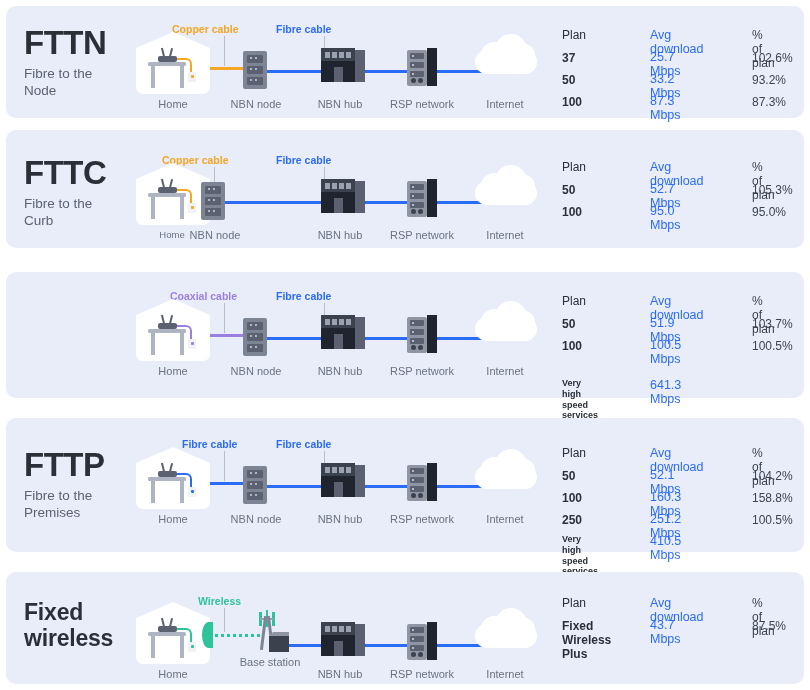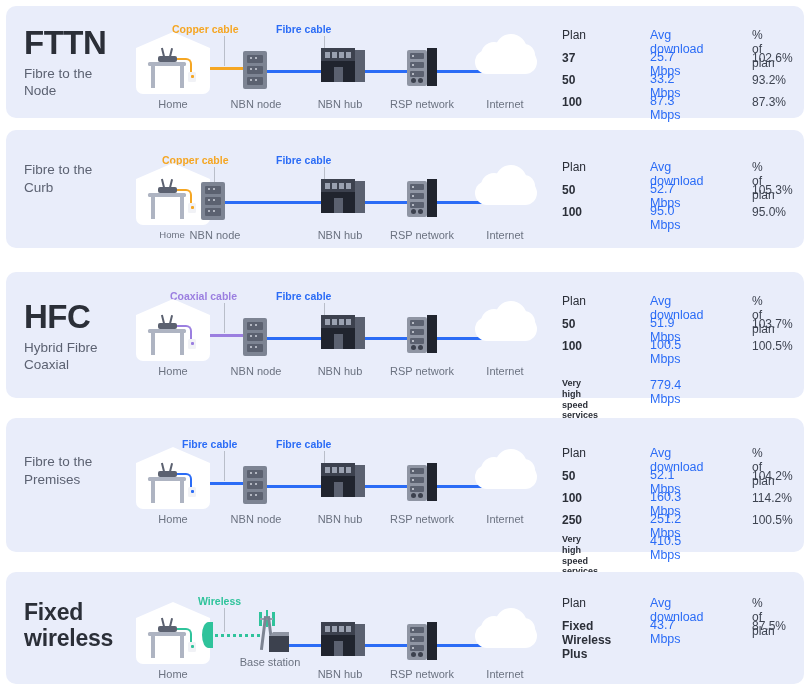--- a/index.html
+++ b/index.html
@@ -268,20 +268,21 @@
       <div class="cell c-pct" style="top:45px">93.2%</div>
 
       <div class="cell c-plan" style="top:67px">100</div>
       <div class="cell c-speed" style="top:66px">87.3 Mbps</div>
       <div class="cell c-pct" style="top:67px">87.3%</div>
     </div>
   </div>
 
   <div class="card" style="top:130px;height:118px">
     <div class="titlebox" style="top:26px">
+      <div class="tech-abbr">FTTC</div>
       <div class="tech-name">Fibre to the
 Curb</div>
     </div>
 
     <div class="diagram">
       <div class="legend" style="left:38px;top:24px;color:#f5a623">Copper cable</div>
       <div class="leader" style="left:90px;top:37px;height:30px"></div>
       <div class="legend" style="left:152px;top:24px;color:#2b6cf6">Fibre cable</div>
       <div class="leader" style="left:200px;top:37px;height:30px"></div>
 
@@ -366,25 +367,20 @@
       <div class="cell c-speed" style="top:22px">52.7 Mbps</div>
       <div class="cell c-pct" style="top:23px">105.3%</div>
 
       <div class="cell c-plan" style="top:45px">100</div>
       <div class="cell c-speed" style="top:44px">95.0 Mbps</div>
       <div class="cell c-pct" style="top:45px">95.0%</div>
     </div>
   </div>
 
   <div class="card" style="top:272px;height:126px">
-    <div class="titlebox" style="top:28px">
-      <div class="tech-abbr">HFC</div>
-      <div class="tech-name">Hybrid Fibre
-Coaxial</div>
-    </div>
 
     <div class="diagram">
       <div class="legend" style="left:46px;top:18px;color:#9b7fe0">Coaxial cable</div>
       <div class="leader" style="left:100px;top:31px;height:30px"></div>
       <div class="legend" style="left:152px;top:18px;color:#2b6cf6">Fibre cable</div>
       <div class="leader" style="left:200px;top:31px;height:30px"></div>
 
       <div class="wire" style="left:57px;top:62px;width:72px;background:#9b7fe0"></div>
       <div class="wire" style="left:125px;top:65px;width:260px;background:#2b6cf6"></div>
 
@@ -465,26 +461,27 @@
       <div class="cell c-plan" style="top:23px">50</div>
       <div class="cell c-speed" style="top:22px">51.9 Mbps</div>
       <div class="cell c-pct" style="top:23px">103.7%</div>
 
       <div class="cell c-plan" style="top:45px">100</div>
       <div class="cell c-speed" style="top:44px">100.5 Mbps</div>
       <div class="cell c-pct" style="top:45px">100.5%</div>
 
       <div class="cell c-plan vh" style="top:84px">Very high
 speed services</div>
-      <div class="cell c-speed" style="top:84px">779.4 Mbps</div>
+      <div class="cell c-speed" style="top:84px">641.3 Mbps</div>
     </div>
   </div>
 
   <div class="card" style="top:418px;height:134px">
     <div class="titlebox" style="top:30px">
+      <div class="tech-abbr">FTTP</div>
       <div class="tech-name">Fibre to the
 Premises</div>
     </div>
 
     <div class="diagram">
       <div class="legend" style="left:58px;top:20px;color:#2b6cf6">Fibre cable</div>
       <div class="leader" style="left:100px;top:33px;height:30px"></div>
       <div class="legend" style="left:152px;top:20px;color:#2b6cf6">Fibre cable</div>
       <div class="leader" style="left:200px;top:33px;height:30px"></div>
 
@@ -564,21 +561,21 @@
       <div class="cell th c-plan" style="top:0;font-weight:400">Plan</div>
       <div class="cell th c-speed" style="top:0">Avg download</div>
       <div class="cell th c-pct" style="top:0">% of plan</div>
 
       <div class="cell c-plan" style="top:23px">50</div>
       <div class="cell c-speed" style="top:22px">52.1 Mbps</div>
       <div class="cell c-pct" style="top:23px">104.2%</div>
 
       <div class="cell c-plan" style="top:45px">100</div>
       <div class="cell c-speed" style="top:44px">160.3 Mbps</div>
-      <div class="cell c-pct" style="top:45px">114.2%</div>
+      <div class="cell c-pct" style="top:45px">158.8%</div>
 
       <div class="cell c-plan" style="top:67px">250</div>
       <div class="cell c-speed" style="top:66px">251.2 Mbps</div>
       <div class="cell c-pct" style="top:67px">100.5%</div>
 
       <div class="cell c-plan vh" style="top:88px">Very high
 speed services</div>
       <div class="cell c-speed" style="top:88px">410.5 Mbps</div>
     </div>
   </div>

